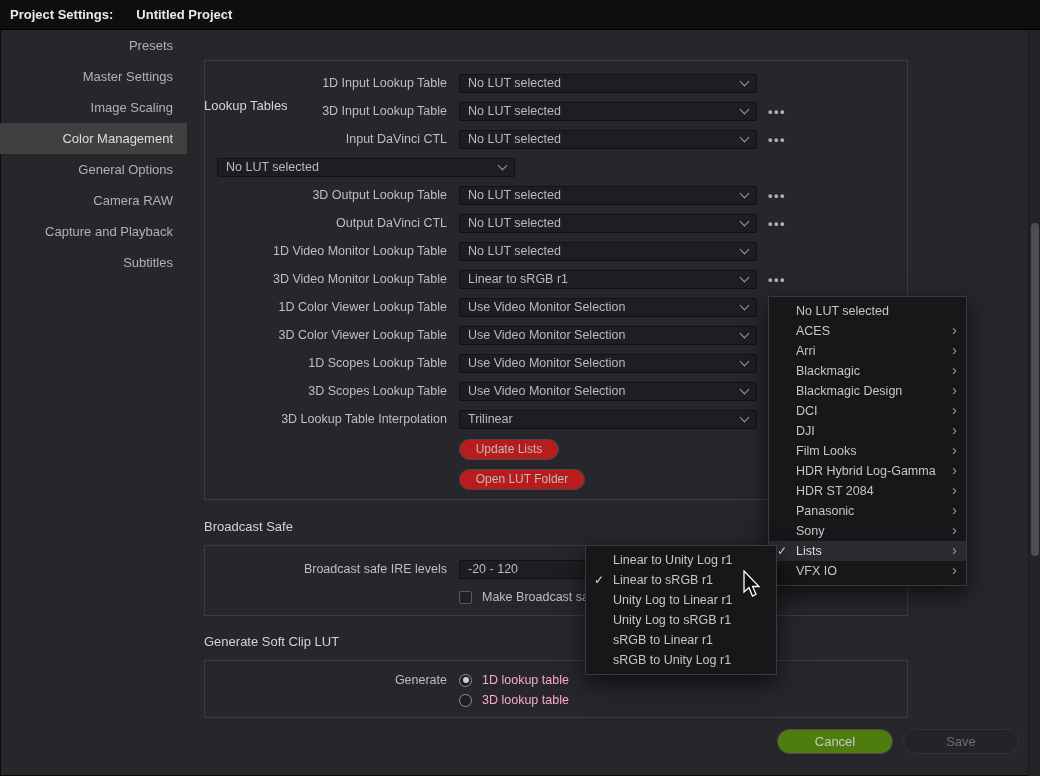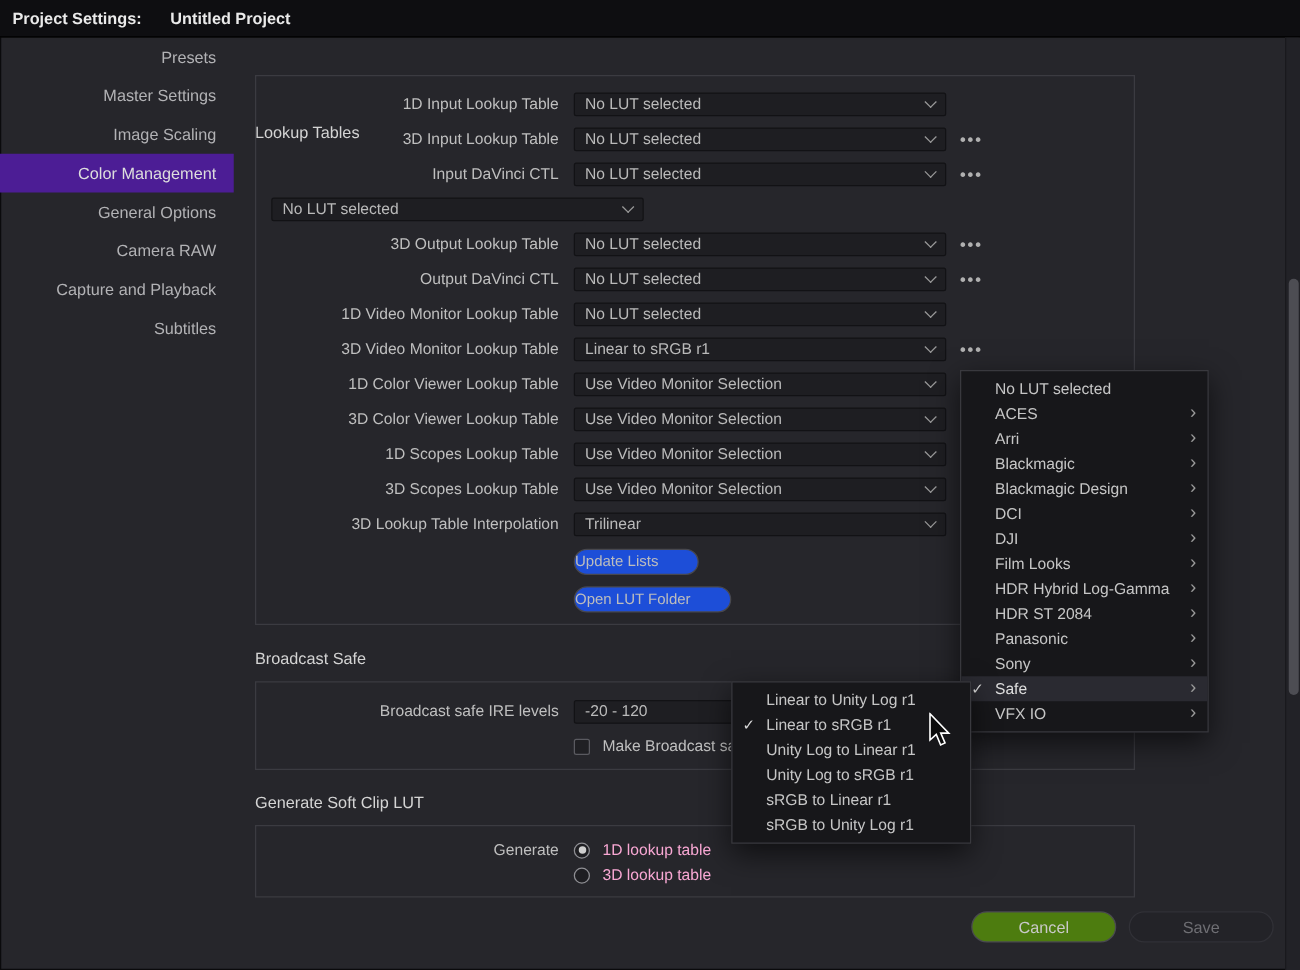--- a/index.html
+++ b/index.html
@@ -14,21 +14,21 @@
   
   .titlebar { position:absolute; top:0; left:0; right:0; height:30px;
     background:#0e0e11; border-bottom:1px solid #000;
     display:flex; align-items:center; padding-left:10px; gap:23px; z-index:5; }
   .titlebar span { color:#eaeaea; font-weight:bold; font-size:13px; }
 
   
   .sidebar { position:absolute; top:30px; left:0; width:187px; bottom:0; }
   .sideitem { height:31px; line-height:31px; text-align:right; padding-right:14px;
     color:#b2b2b5; cursor:default; white-space:nowrap; }
-  .sideitem.selected { background:#4c1d95; color:#dddddd; }
+  .sideitem.selected { background:#404040; color:#dddddd; }
 
   
   .main { position:absolute; left:204px; top:30px; width:804px; }
   .heading { position:absolute; left:0; font-size:13px; color:#d4d4d4; white-space:nowrap; }
   .panel { position:absolute; left:0; width:704px; border:1px solid #3b3b41; }
 
   .h-lt  { top:20px;margin-top:48px; }
   .p-lt  { top:30px; height:440px; padding-top:8px; }
   .h-bs  { top:489px; }
   .p-bs  { top:515px; height:71px; padding-top:9px; }
@@ -43,22 +43,22 @@
     display:flex; align-items:center; padding:0 8px; cursor:default; }
   .ddtext { flex:1; font-size:12.5px; color:#bababa; white-space:nowrap; overflow:hidden; }
   .caret { width:7px; height:7px; border-right:1.5px solid #9b9b9b; border-bottom:1.5px solid #9b9b9b;
     transform:rotate(45deg); margin-top:-4px; flex:none; }
 
   .dots { margin-left:11px; color:#b0b0b0; font-size:13px; font-weight:bold;
     letter-spacing:1.5px; cursor:default; }
   .dots::before { content:"•••"; }
 
   .pillbtn { display:block; margin-left:254px; height:21px; line-height:19px;
-    border-radius:11px; background:#1d4ed8; border:1px solid #48484e;
-    color:#bdbdbd; font-size:12px; text-align:left; cursor:default; }
+    border-radius:11px; background:#b91c1c; border:1px solid #48484e;
+    color:#bdbdbd; font-size:12px; text-align:center; cursor:default; }
   .btn-update { width:100px; margin-top:6px; margin-bottom:9px; }
   .btn-folder { width:126px; }
 
   .checkbox { width:13px; height:13px; border:1px solid #5a5a60; border-radius:2px;
     background:#202024; margin-left:254px; margin-right:10px; flex:none; }
   .cblabel { font-size:12.5px; color:#bfbfbf; white-space:nowrap; }
 
   .radiorow { height:20px; display:flex; align-items:center; }
   .radio { width:13px; height:13px; border-radius:50%; border:1px solid #8f8f94;
     background:#1e1e22; margin-left:254px; margin-right:10px; position:relative; flex:none; }
@@ -297,21 +297,21 @@
   <div class="menuitem">
     <span>Panasonic</span>
     <span class="mi-chev"></span>
   </div>
   <div class="menuitem">
     <span>Sony</span>
     <span class="mi-chev"></span>
   </div>
   <div class="menuitem hl">
     <span class="mi-check"></span>
-    <span>Safe</span>
+    <span>Lists</span>
     <span class="mi-chev"></span>
   </div>
   <div class="menuitem">
     <span>VFX IO</span>
     <span class="mi-chev"></span>
   </div>
 </div>
 
 <div class="menu menu-sub">
   <div class="menuitem">

